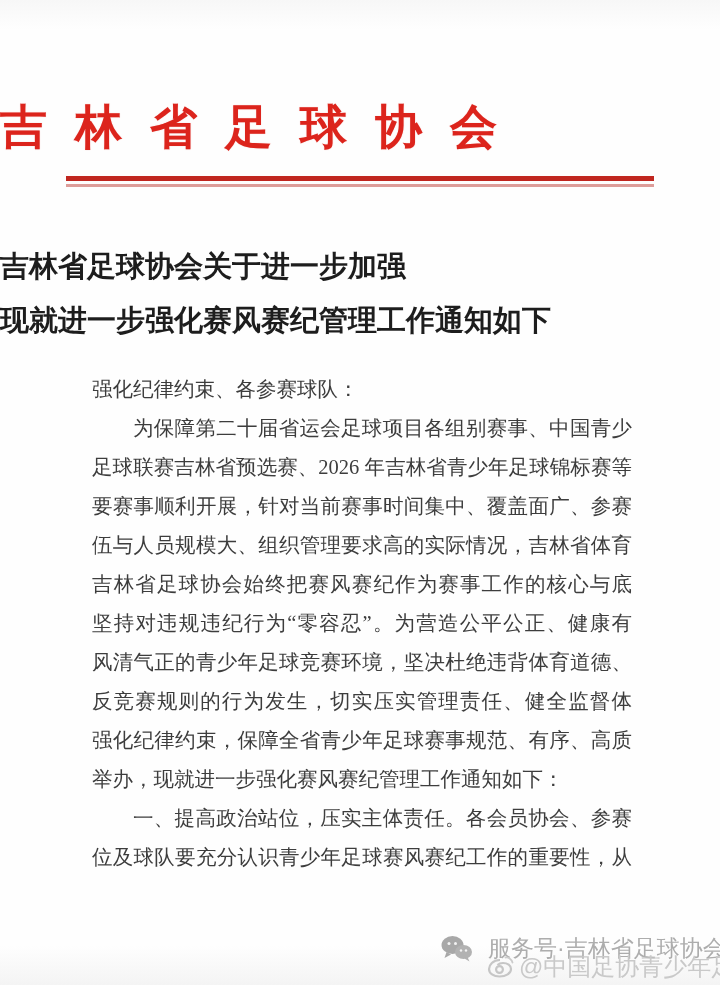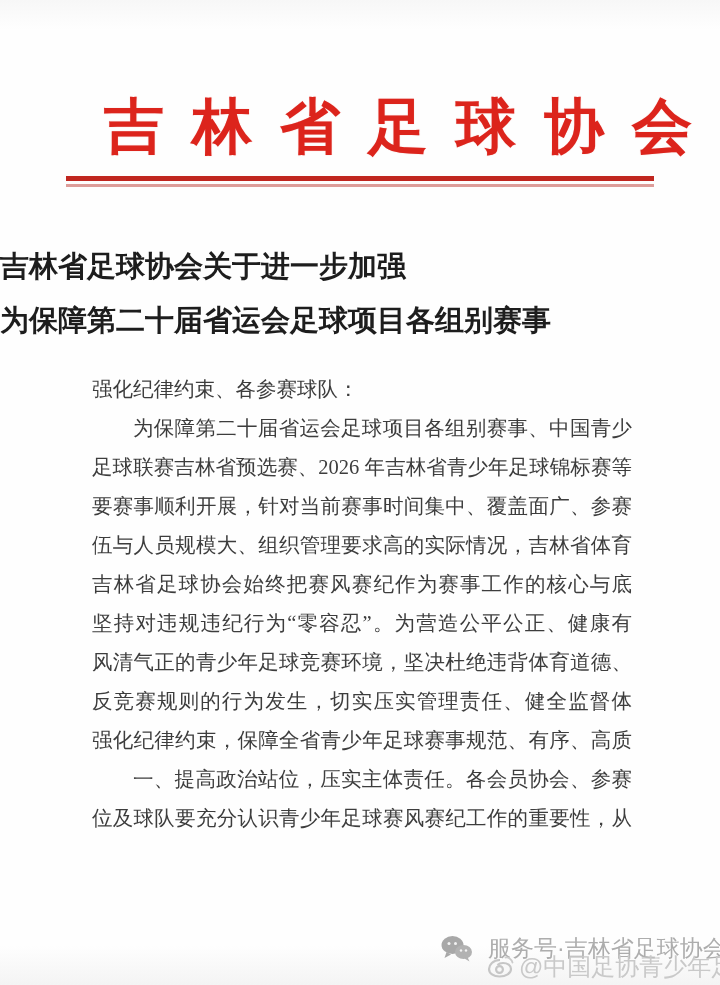--- a/index.html
+++ b/index.html
@@ -9,26 +9,25 @@
     width: 720px;
     height: 985px;
     overflow: hidden;
     background: linear-gradient(180deg, #f7f7f7 0%, #fefefe 3%, #fefefe 96%, #f4f4f4 100%);
     font-family: "Liberation Serif", "DejaVu Serif", serif;
   }
 
   
   .letterhead {
     margin-top: 92px;
-    text-align: right;
+    text-align: left;
     color: #dc241c;
-    font-size: 60px;
+    font-size: 47px;
     font-weight: bold;
     letter-spacing: 28px;
-    padding-left: 28px;
     line-height: 70px;
     white-space: nowrap;
     text-shadow: 0 0 1px rgba(220,36,28,0.35);
   }
 
   
   .double-rule {
     width: 588px;
     margin: 14px auto 0 auto;
     height: 3px;
@@ -80,34 +79,35 @@
 <body>
 
 <div class="page">
 
   <div class="letterhead">吉林省足球协会</div>
 
   <div class="double-rule"></div>
 
   <div class="doc-title">
     <div class="title-line">吉林省足球协会关于进一步加强</div>
-    <div class="title-line">为保障第二十届省运会足球项目各组别赛事</div>
+    <div class="title-line">现就进一步强化赛风赛纪管理工作通知如下</div>
   </div>
 
   <div class="body-text">
       <div class="body-line flush">强化纪律约束、各参赛球队：</div>
       <div class="body-line indent">为保障第二十届省运会足球项目各组别赛事、中国青少年</div>
       <div class="body-line">足球联赛吉林省预选赛、2026 年吉林省青少年足球锦标赛等重</div>
       <div class="body-line">要赛事顺利开展，针对当前赛事时间集中、覆盖面广、参赛队</div>
       <div class="body-line">伍与人员规模大、组织管理要求高的实际情况，吉林省体育局、</div>
       <div class="body-line">吉林省足球协会始终把赛风赛纪作为赛事工作的核心与底线，</div>
       <div class="body-line">坚持对违规违纪行为“零容忍”。为营造公平公正、健康有序、</div>
       <div class="body-line">风清气正的青少年足球竞赛环境，坚决杜绝违背体育道德、违</div>
       <div class="body-line">反竞赛规则的行为发生，切实压实管理责任、健全监督体系、</div>
       <div class="body-line">强化纪律约束，保障全省青少年足球赛事规范、有序、高质量</div>
+      <div class="body-line flush">举办，现就进一步强化赛风赛纪管理工作通知如下：</div>
       <div class="body-line indent">一、提高政治站位，压实主体责任。各会员协会、参赛单</div>
       <div class="body-line">位及球队要充分认识青少年足球赛风赛纪工作的重要性，从引</div>
     </div>
 
   <div class="watermark wm-wechat">
     <span class="wm-icon">
       <svg width="33" height="28" viewBox="0 0 33 28" aria-hidden="true">
         <ellipse cx="12.5" cy="10" rx="11" ry="9" fill="#a8a8a8"></ellipse>
         <path d="M6.5 17 L4.5 23 L11 19.5 Z" fill="#a8a8a8"></path>
         <circle cx="9" cy="8.5" r="1.5" fill="#f3f3f3"></circle>

